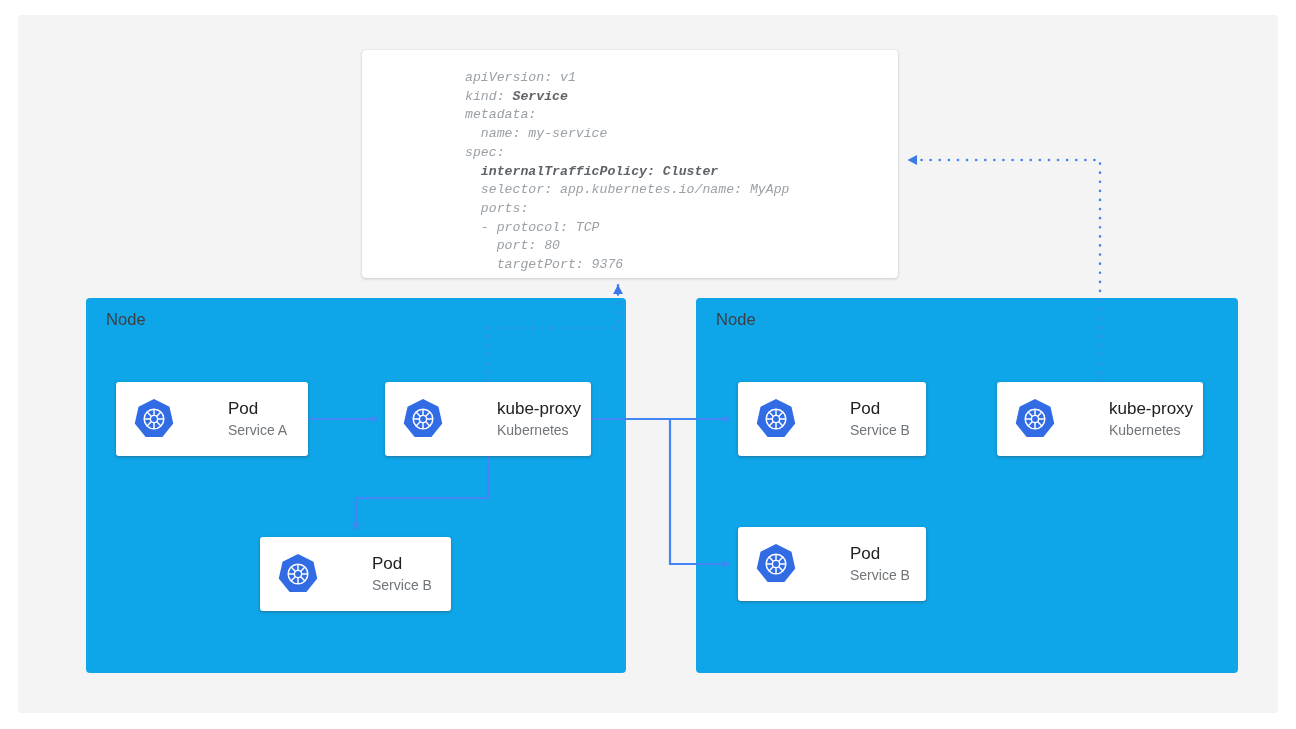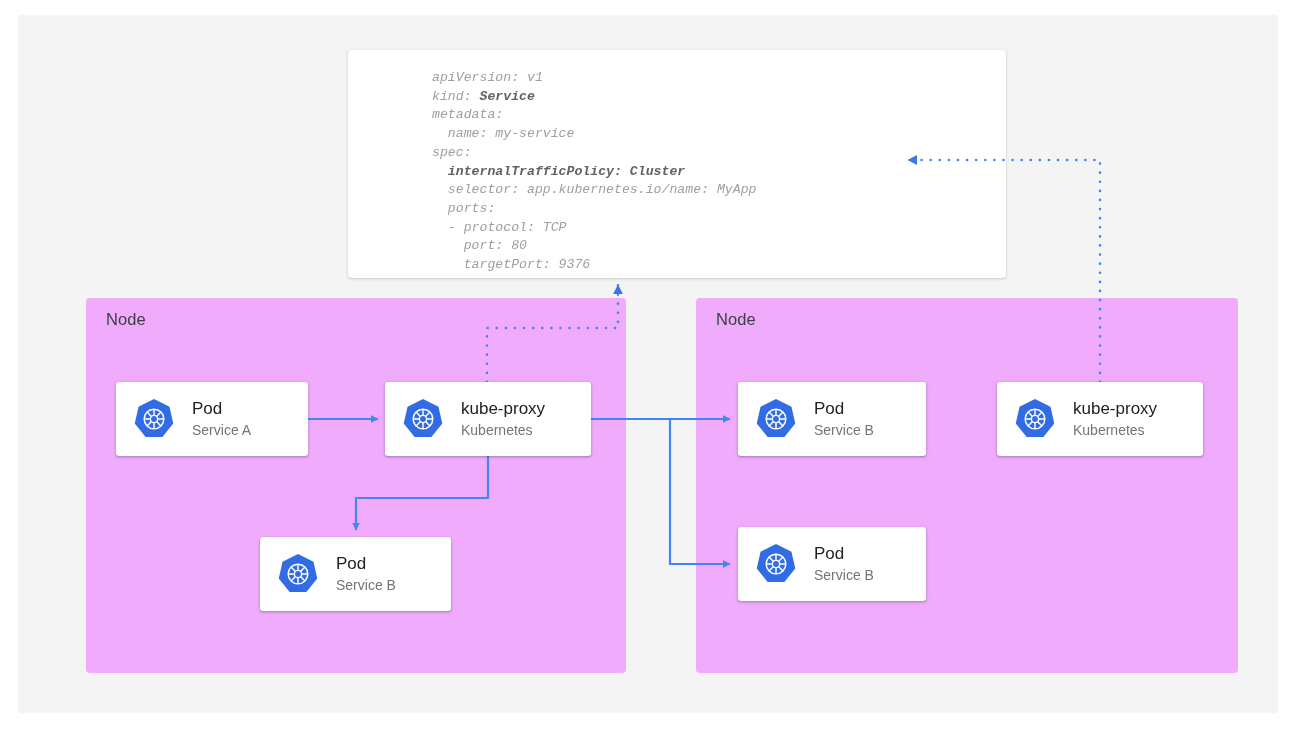--- a/index.html
+++ b/index.html
@@ -22,46 +22,47 @@
     top: 15px;
     width: 1260px;
     height: 698px;
     background: #f4f4f5;
     border-radius: 3px;
   }
 
   
   #yaml-card {
     position: absolute;
-    left: 330px;
+    left: 344px;
     top: 35px;
-    width: 658px;
+    width: 536px;
     height: 228px;
     background: #ffffff;
     border-radius: 4px;
     box-shadow: 0 1px 3px rgba(60,64,67,0.22), 0 0 1px rgba(60,64,67,0.18);
     box-sizing: border-box;
     overflow: hidden;
+    padding-left: 19px;
   }
   #yaml-code {
     margin: 0;
     padding: 19px 0 0 84px;
     font-family: "Liberation Mono", "DejaVu Sans Mono", monospace;
     font-style: italic;
     font-size: 13.2px;
     line-height: 18.7px;
     color: #9aa0a6;
     white-space: pre;
   }
   #yaml-code .kw { font-weight: bold; color: #5f6368; }
 
   
   .node-box {
     position: absolute;
-    background: #f0abfc;
+    background: #0ea5e9;
     border-radius: 4px;
   }
   #node-left  { left: 68px;  top: 283px; width: 540px; height: 375px; }
   #node-right { left: 678px; top: 283px; width: 542px; height: 375px; }
   .node-label {
     position: absolute;
     left: 20px;
     top: 12px;
     font-size: 16.5px;
     color: #3c4043;
@@ -70,20 +71,21 @@
 
   
   .card {
     position: absolute;
     background: #ffffff;
     border-radius: 3px;
     box-shadow: 0 1px 2px rgba(60,64,67,0.30), 0 1px 3px 1px rgba(60,64,67,0.12);
     display: flex;
     align-items: center;
     box-sizing: border-box;
+    gap: 36px;
   }
   .card .k8s-icon {
     width: 44px;
     height: 44px;
     flex: 0 0 44px;
     margin-left: 16px;
   }
   .card .card-text {
     margin-left: 16px;
     display: flex;

